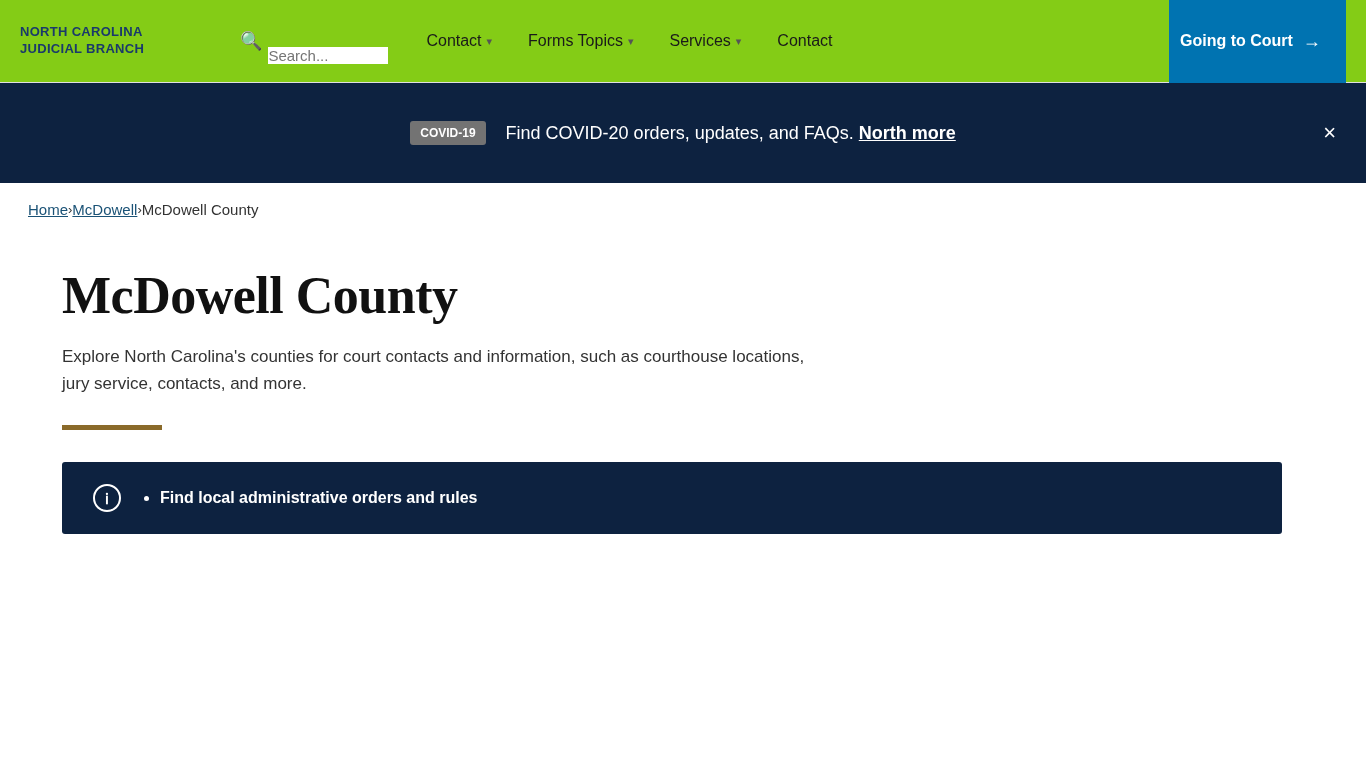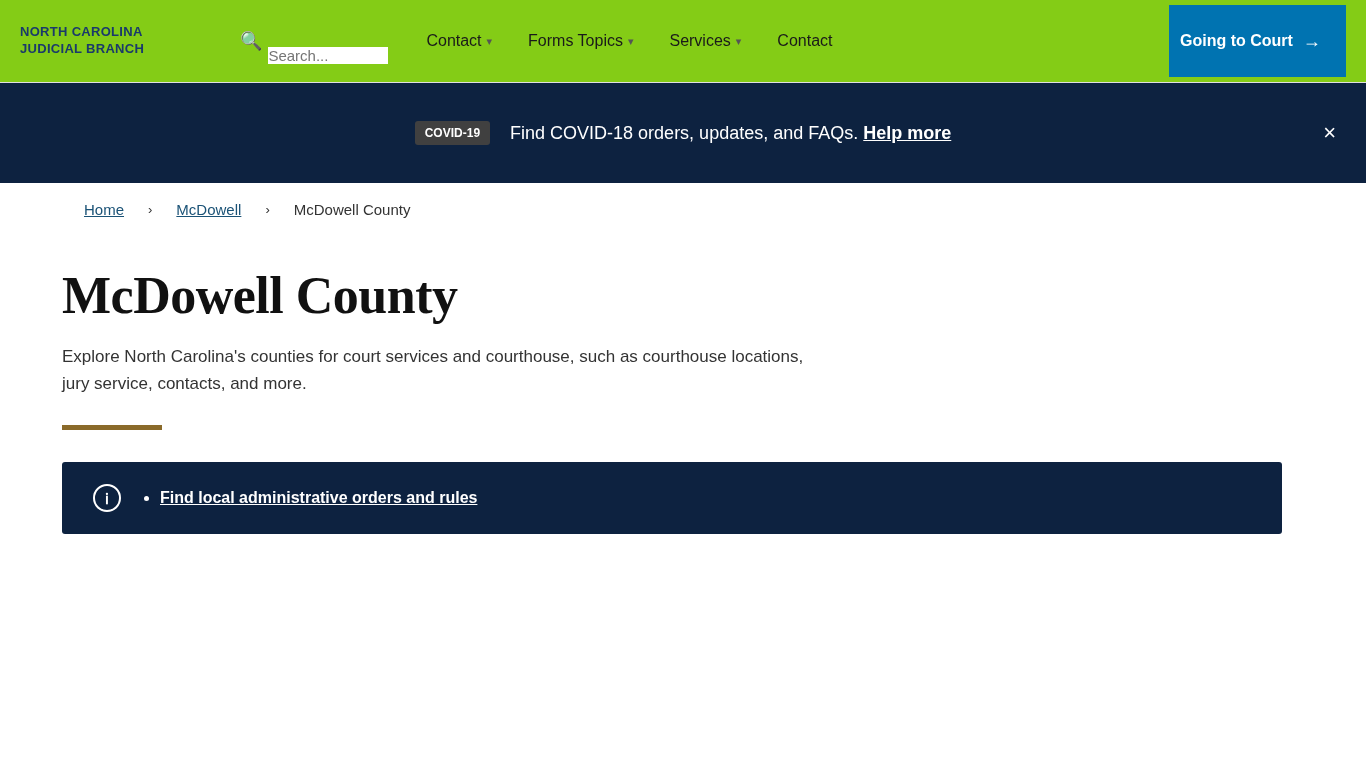--- a/index.html
+++ b/index.html
@@ -83,21 +83,21 @@
       align-items: center;
       cursor: pointer;
       white-space: nowrap;
     }
     .going-to-court-btn {
       background: #0073b1;
       color: #fff;
       font-size: 16px;
       font-weight: 600;
       padding: 0 11px;
-      height: 72px;
+      height: 83px;
       display: flex;
       align-items: center;
       cursor: pointer;
       white-space: nowrap;
       gap: 10px;
       margin-left: auto;
       min-width: 177px;
     }
     .arrow-right {
       font-size: 18px;
@@ -108,21 +108,21 @@
       background: #0d2240;
       color: #fff;
       display: flex;
       align-items: center;
       justify-content: center;
       padding: 28px 60px;
       position: relative;
       min-height: 100px;
     }
     .covid-badge {
-      background: #404040;
+      background: #737373;
       color: #fff;
       font-size: 12px;
       font-weight: 700;
       padding: 5px 10px;
       border-radius: 3px;
       margin-right: 20px;
       white-space: nowrap;
     }
     .banner-text {
       font-size: 18px;
@@ -141,24 +141,24 @@
       transform: translateY(-50%);
       font-size: 22px;
       cursor: pointer;
       color: #fff;
       background: none;
       border: none;
     }
 
     
     .breadcrumb {
-      padding: 18px 84px;
-      display: flex;
-      align-items: center;
-      gap: 24px;
+      padding: 18px 28px;
+      display: flex;
+      align-items: center;
+      gap: 0;
       font-size: 15px;
       color: #333;
     }
     .breadcrumb a {
       color: #1a5276;
       text-decoration: underline;
       cursor: pointer;
     }
     .breadcrumb-sep {
       color: #333;
@@ -226,21 +226,20 @@
       color: #fff;
     }
     .info-box ul {
       list-style: disc;
       padding-left: 18px;
     }
     .info-box ul li a {
       color: #fff;
       font-size: 16px;
       font-weight: 600;
-      text-decoration: underline;
       cursor: pointer;
     }
   </style>
 </head>
 <body>
 
 <header class="header">
   <div class="logo-area">
     <div class="logo-text">
       <span>NORTH CAROLINA</span>
@@ -271,37 +270,37 @@
 
   <div class="going-to-court-btn">
     <span>Going to Court</span>
     <span class="arrow-right">→</span>
   </div>
 </header>
 
 <div class="banner">
   <span class="covid-badge">COVID-19</span>
   <span class="banner-text">
-    <span>Find COVID-18 orders, updates, and FAQs.</span>
-    <a>Help more</a>
+    <span>Find COVID-20 orders, updates, and FAQs.</span>
+    <a>North more</a>
   </span>
   <button class="banner-close">×</button>
 </div>
 
 <nav class="breadcrumb">
   <a>Home</a>
   <span class="breadcrumb-sep">›</span>
   <a>McDowell</a>
   <span class="breadcrumb-sep">›</span>
   <span class="breadcrumb-current">McDowell County</span>
 </nav>
 
 <main class="main-content">
   <h1 class="page-title">McDowell County</h1>
-  <p class="page-description">Explore North Carolina's counties for court services and courthouse, such as courthouse locations, jury service, contacts, and more.</p>
+  <p class="page-description">Explore North Carolina's counties for court contacts and information, such as courthouse locations, jury service, contacts, and more.</p>
   <div class="divider-bar"></div>
 
   <div class="info-box">
     <div class="info-icon">
       <div class="info-icon-circle">ℹ</div>
     </div>
     <ul>
       <li>
         <a>Find local administrative orders and rules</a>
       </li>

